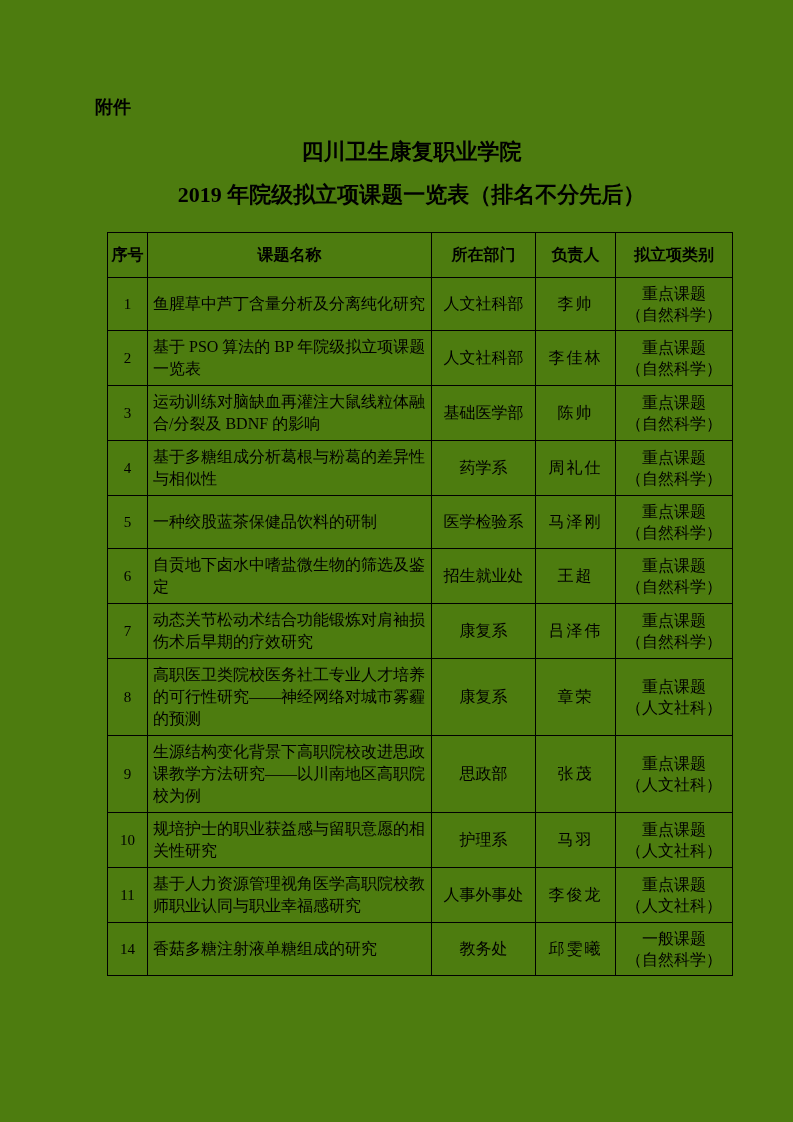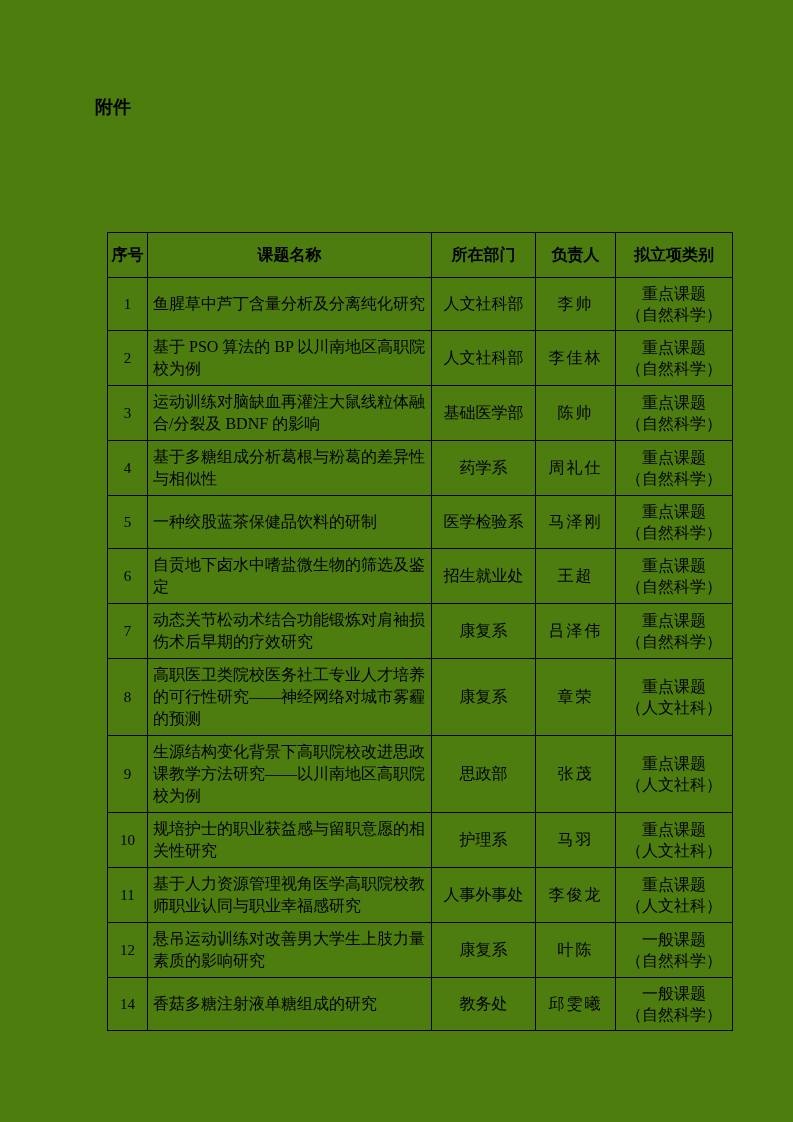--- a/index.html
+++ b/index.html
@@ -80,20 +80,24 @@
     line-height: 21px;
   }
 </style>
 </head>
 <body>
 
 <div class="page">
 
   <div class="attachment">附件</div>
 
+  <div class="heading-block">
+    <div class="doc-title">四川卫生康复职业学院</div>
+    <div class="doc-subtitle">2019 年院级拟立项课题一览表（排名不分先后）</div>
+  </div>
 
   <table class="projects">
     <colgroup>
       <col class="c0">
         <col class="c1">
         <col class="c2">
         <col class="c3">
         <col class="c4">
     </colgroup>
     <thead>
@@ -109,21 +113,21 @@
         <tr>
           <td class="col0">1</td>
           <td class="col1">鱼腥草中芦丁含量分析及分离纯化研究</td>
           <td class="col2">人文社科部</td>
           <td class="col3">李帅</td>
           <td class="col4">重点课题
 （自然科学）</td>
         </tr>
         <tr>
           <td class="col0">2</td>
-          <td class="col1">基于 PSO 算法的 BP 以川南地区高职院校为例</td>
+          <td class="col1">基于 PSO 算法的 BP 年院级拟立项课题一览表</td>
           <td class="col2">人文社科部</td>
           <td class="col3">李佳林</td>
           <td class="col4">重点课题
 （自然科学）</td>
         </tr>
         <tr>
           <td class="col0">3</td>
           <td class="col1">运动训练对脑缺血再灌注大鼠线粒体融合/分裂及 BDNF 的影响</td>
           <td class="col2">基础医学部</td>
           <td class="col3">陈帅</td>
@@ -186,28 +190,20 @@
           <td class="col4">重点课题
 （人文社科）</td>
         </tr>
         <tr>
           <td class="col0">11</td>
           <td class="col1">基于人力资源管理视角医学高职院校教师职业认同与职业幸福感研究</td>
           <td class="col2">人事外事处</td>
           <td class="col3">李俊龙</td>
           <td class="col4">重点课题
 （人文社科）</td>
-        </tr>
-        <tr>
-          <td class="col0">12</td>
-          <td class="col1">悬吊运动训练对改善男大学生上肢力量素质的影响研究</td>
-          <td class="col2">康复系</td>
-          <td class="col3">叶陈</td>
-          <td class="col4">一般课题
-（自然科学）</td>
         </tr>
         <tr>
           <td class="col0">14</td>
           <td class="col1">香菇多糖注射液单糖组成的研究</td>
           <td class="col2">教务处</td>
           <td class="col3">邱雯曦</td>
           <td class="col4">一般课题
 （自然科学）</td>
         </tr>
       </tbody>

